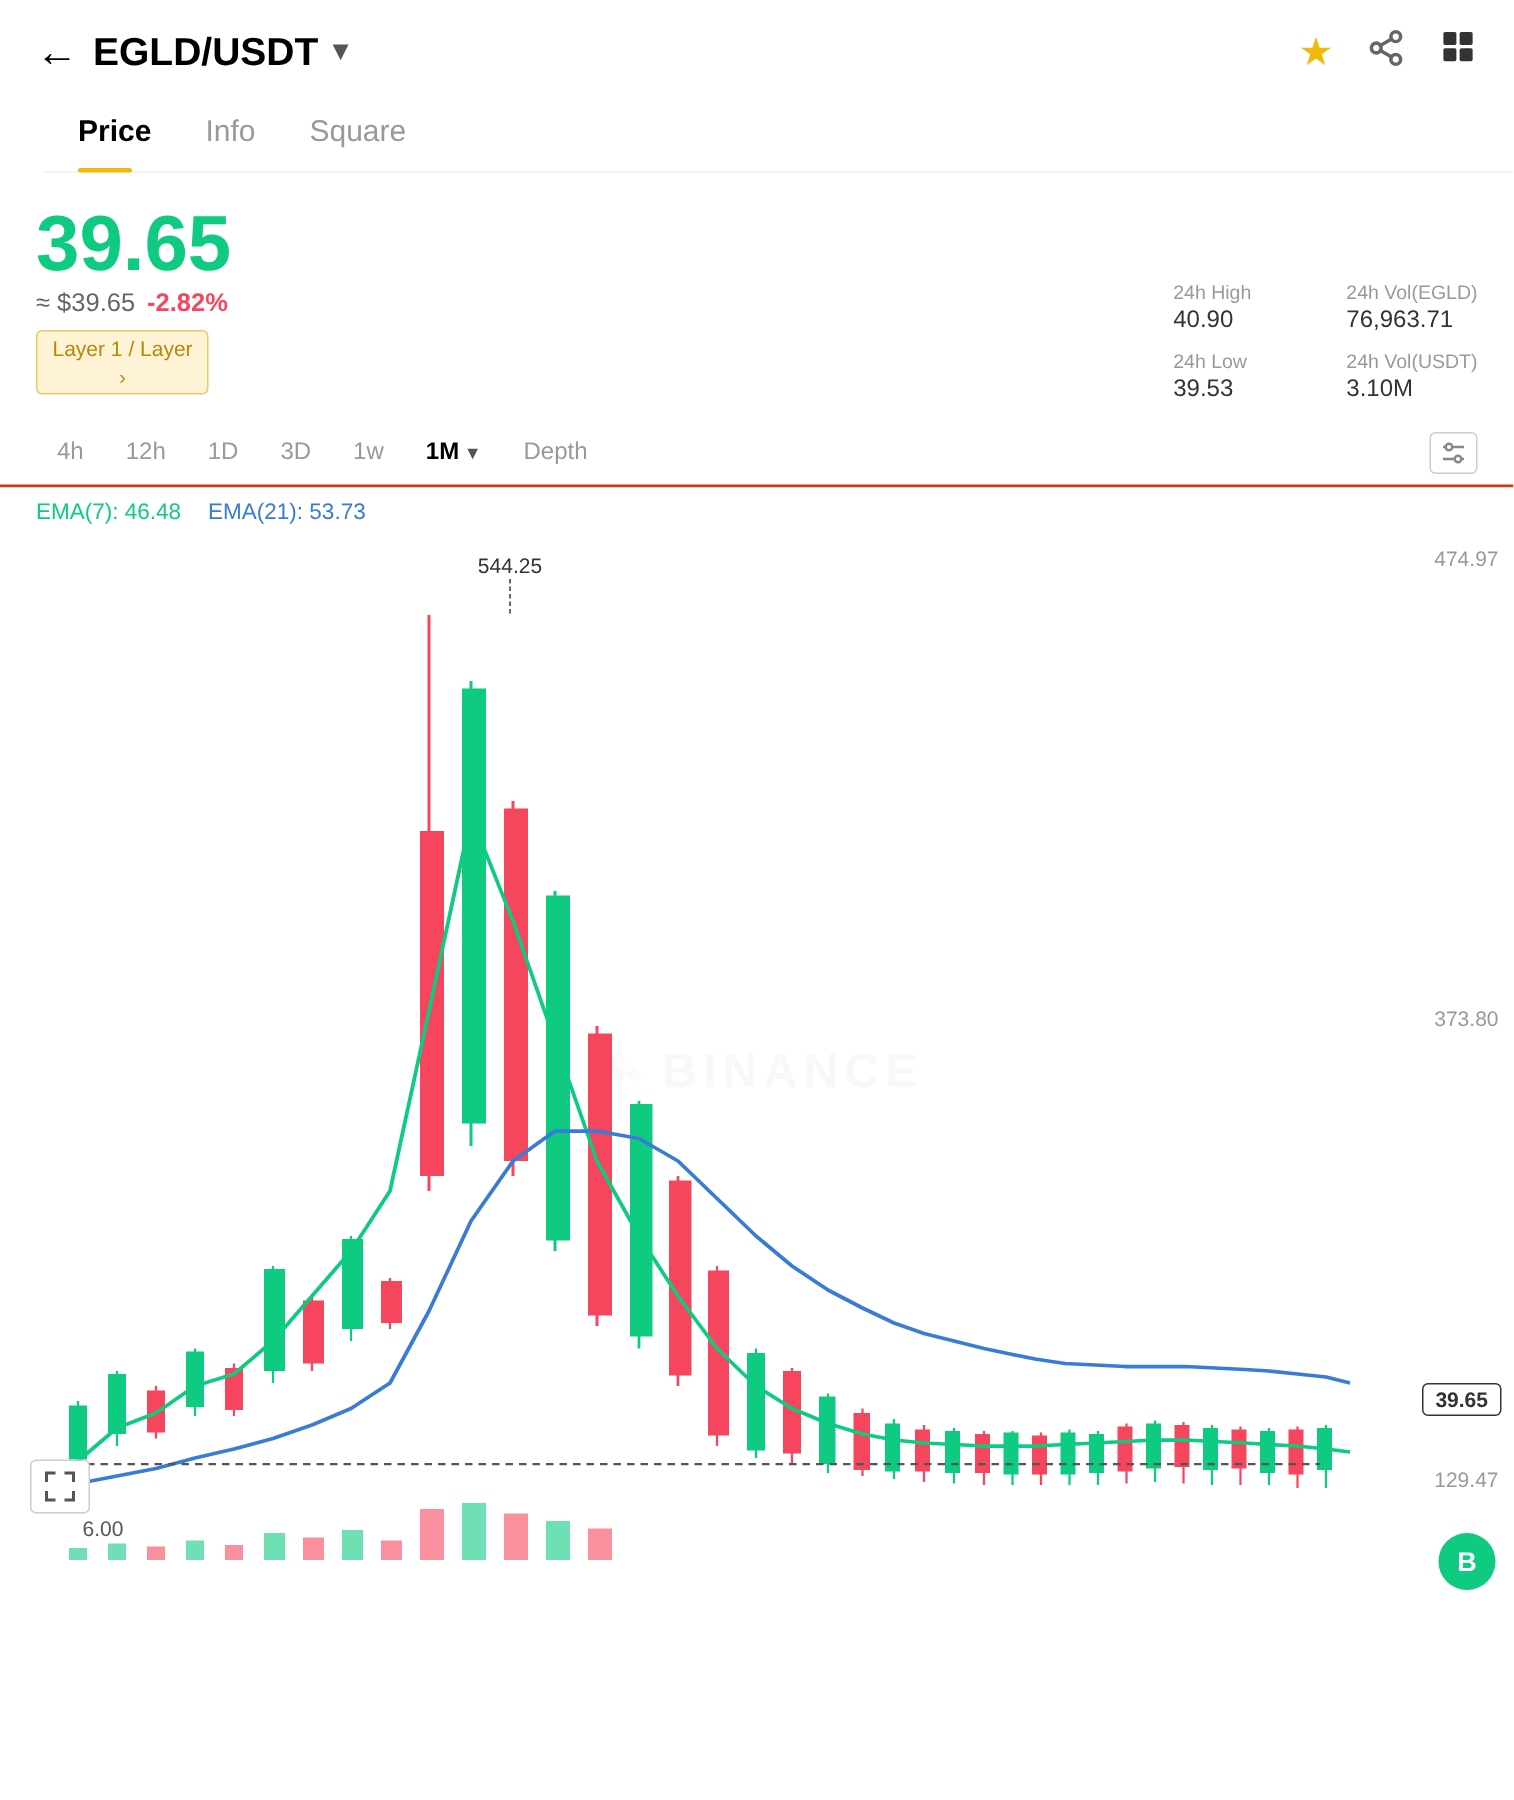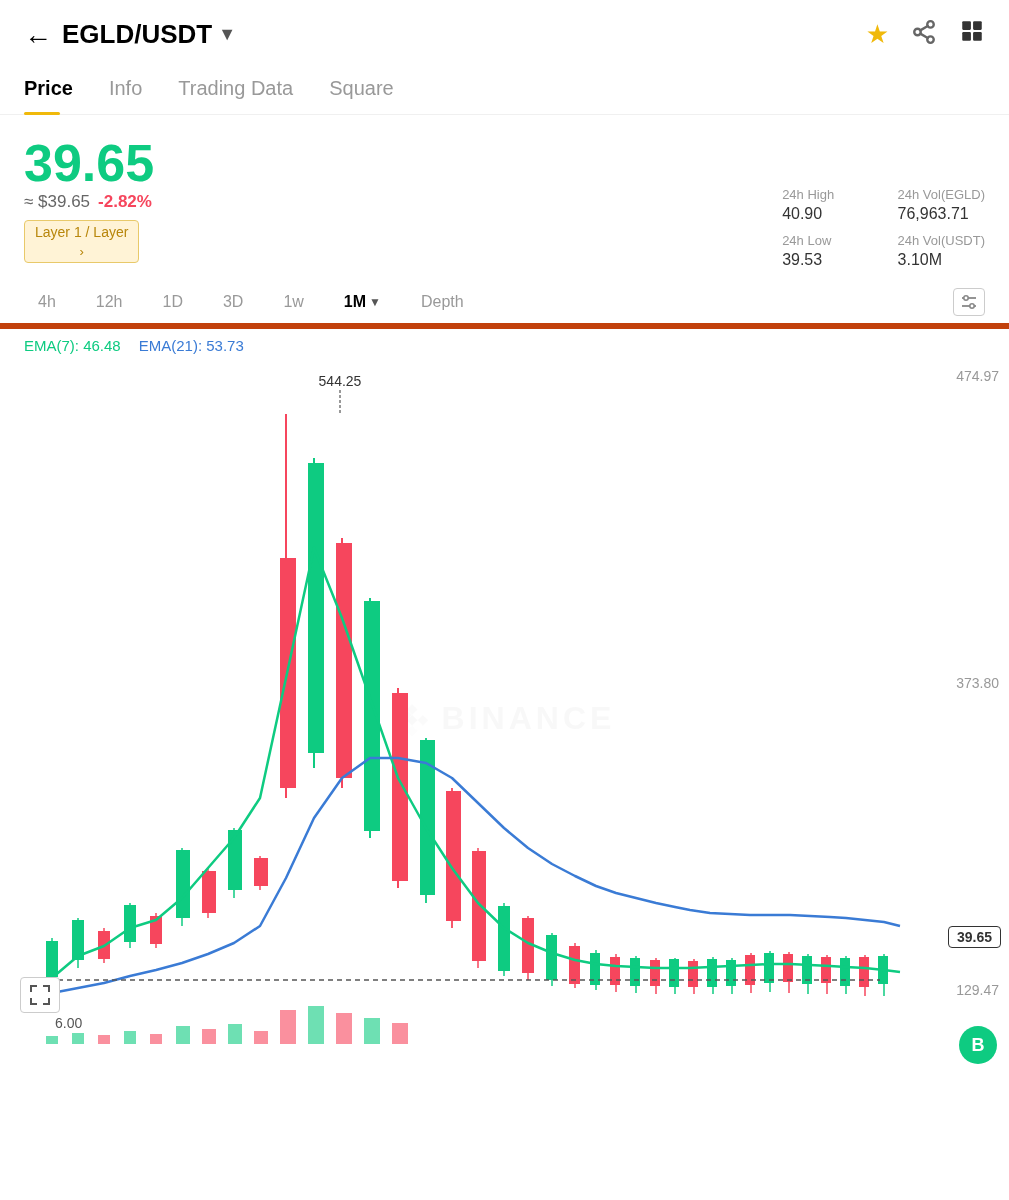--- a/index.html
+++ b/index.html
@@ -56,20 +56,21 @@
     .share-icon { color: #666; }
     .grid-icon { color: #333; }
 
     
     .tabs {
       display: flex;
       gap: 0;
       padding: 0 24px;
       border-bottom: 1px solid #f0f0f0;
       margin-top: 4px;
+      margin-left: 28px;
     }
     .tab {
       font-size: 20px;
       padding: 10px 18px 14px;
       cursor: pointer;
       color: #999;
       position: relative;
       font-weight: 500;
     }
     .tab:first-child { padding-left: 0; }
@@ -148,22 +149,22 @@
       font-size: 16px;
       color: #333;
       font-weight: 500;
     }
 
     
     .intervals {
       display: flex;
       align-items: center;
       padding: 6px 24px;
-      gap: 12px;
-      border-bottom: 6px solid #c2410c;
+      gap: 0;
+      border-bottom: 2px solid #c2410c;
     }
     .interval-btn {
       font-size: 16px;
       color: #999;
       padding: 6px 14px;
       cursor: pointer;
       border-radius: 4px;
       font-weight: 500;
     }
     .interval-btn.active {
@@ -325,21 +326,20 @@
         <rect x="3" y="13" width="8" height="8" rx="1"></rect>
           <rect x="13" y="13" width="8" height="8" rx="1"></rect>
       </svg>
     </span>
   </div>
 </div>
 
 <div class="tabs">
   <div class="tab active">Price</div>
   <div class="tab">Info</div>
-  <div class="tab">Trading Data</div>
   <div class="tab">Square</div>
 </div>
 
 <div class="price-section">
   <div class="price-left">
     <div class="main-price">39.65</div>
     <div class="price-usd">
       <span>≈ $39.65</span>
       <span class="price-change-neg">-2.82%</span>
     </div>

